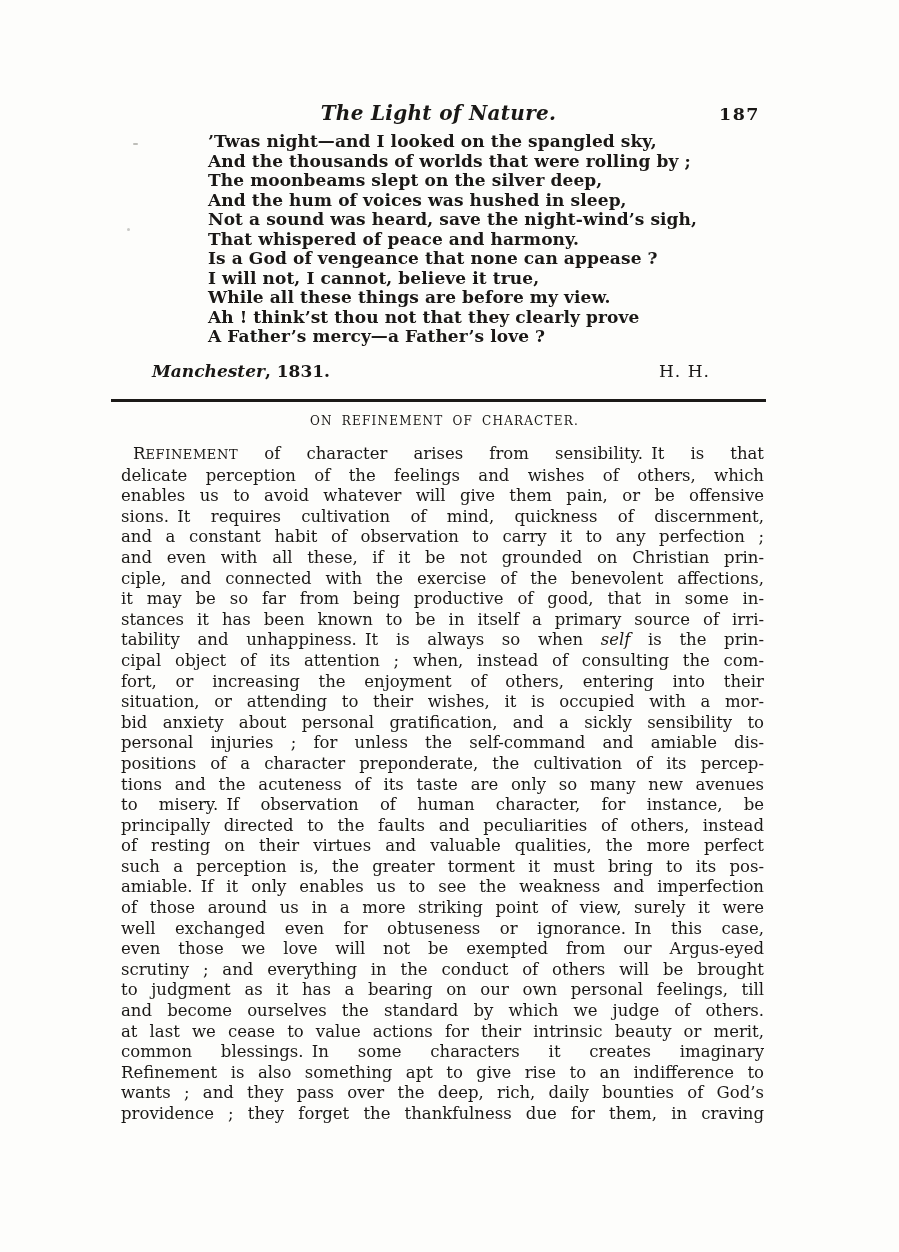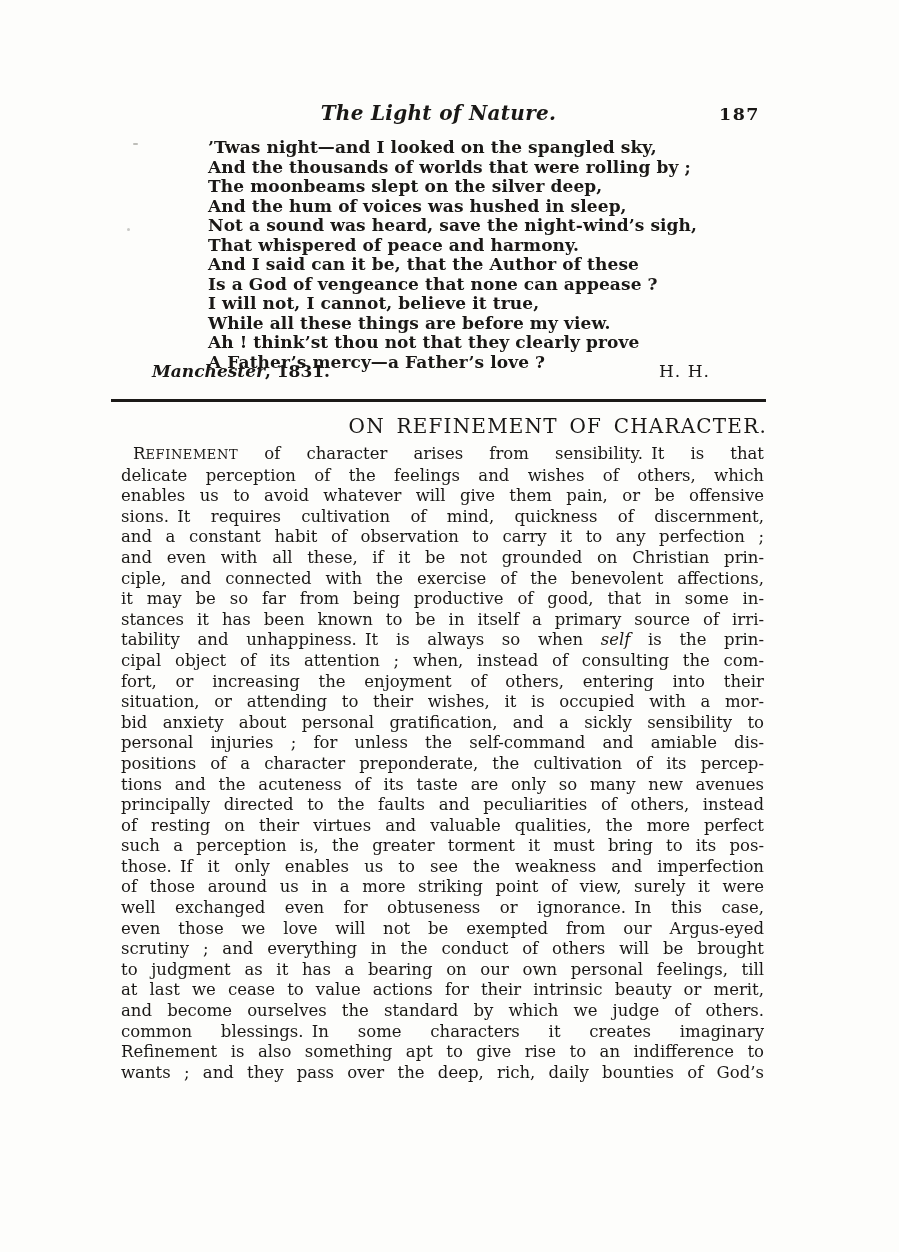--- a/index.html
+++ b/index.html
@@ -32,21 +32,21 @@
     position: absolute;
     top: 104px;
     left: 719px;
     font-size: 17.5px;
     font-weight: bold;
     letter-spacing: 1.5px;
     text-align: right;
   }
   .poem {
     position: absolute;
-    top: 138px;
+    top: 132px;
     left: 208px;
   }
   .poem-line {
     font-size: 17px;
     font-weight: bold;
     line-height: 19.55px;
     white-space: nowrap;
     letter-spacing: 0.1px;
   }
   .poem-footer {
@@ -78,22 +78,22 @@
     left: 111px;
     width: 655px;
     height: 3px;
     background: #1c1a18;
   }
   .essay-heading {
     position: absolute;
     top: 414px;
     left: 122px;
     width: 645px;
-    text-align: right;
-    font-size: 20px;
+    text-align: center;
+    font-size: 12px;
     letter-spacing: 1.2px;
     word-spacing: 4px;
   }
   .essay-body {
     position: absolute;
     top: 444px;
     left: 121px;
     width: 643px;
   }
   .essay-line {
@@ -125,21 +125,20 @@
 
   <div class="page-number">187</div>
 
   <div class="poem" id="poem-lines">
       <div class="poem-line">’Twas night—and I looked on the spangled sky,</div>
       <div class="poem-line">And the thousands of worlds that were rolling by ;</div>
       <div class="poem-line">The moonbeams slept on the silver deep,</div>
       <div class="poem-line">And the hum of voices was hushed in sleep,</div>
       <div class="poem-line">Not a sound was heard, save the night-wind’s sigh,</div>
       <div class="poem-line">That whispered of peace and harmony.</div>
-      <div class="poem-line">And I said can it be, that the Author of these</div>
       <div class="poem-line">Is a God of vengeance that none can appease ?</div>
       <div class="poem-line">I will not, I cannot, believe it true,</div>
       <div class="poem-line">While all these things are before my view.</div>
       <div class="poem-line">Ah ! think’st thou not that they clearly prove</div>
       <div class="poem-line">A Father’s mercy—a Father’s love ?</div>
     </div>
 
   <div class="poem-footer">
     <span class="place-date" id="place-date"><span class="it">Manchester</span>, 1831.</span>
     <span class="author">H. H.</span>
@@ -160,33 +159,35 @@
       <div class="essay-line">it may be so far from being productive of good, that in some in-</div>
       <div class="essay-line">stances it has been known to be in itself a primary source of irri-</div>
       <div class="essay-line">tability and unhappiness. It is always so when <span class="it">self</span> is the prin-</div>
       <div class="essay-line">cipal object of its attention ; when, instead of consulting the com-</div>
       <div class="essay-line">fort, or increasing the enjoyment of others, entering into their</div>
       <div class="essay-line">situation, or attending to their wishes, it is occupied with a mor-</div>
       <div class="essay-line">bid anxiety about personal gratification, and a sickly sensibility to</div>
       <div class="essay-line">personal injuries ; for unless the self-command and amiable dis-</div>
       <div class="essay-line">positions of a character preponderate, the cultivation of its percep-</div>
       <div class="essay-line">tions and the acuteness of its taste are only so many new avenues</div>
+      <div class="essay-line">to misery. If observation of human character, for instance, be</div>
       <div class="essay-line">principally directed to the faults and peculiarities of others, instead</div>
       <div class="essay-line">of resting on their virtues and valuable qualities, the more perfect</div>
       <div class="essay-line">such a perception is, the greater torment it must bring to its pos-</div>
-      <div class="essay-line">those. If it only enables us to see the weakness and imperfection</div>
+      <div class="essay-line">amiable. If it only enables us to see the weakness and imperfection</div>
       <div class="essay-line">of those around us in a more striking point of view, surely it were</div>
       <div class="essay-line">well exchanged even for obtuseness or ignorance. In this case,</div>
       <div class="essay-line">even those we love will not be exempted from our Argus-eyed</div>
       <div class="essay-line">scrutiny ; and everything in the conduct of others will be brought</div>
       <div class="essay-line">to judgment as it has a bearing on our own personal feelings, till</div>
+      <div class="essay-line">and become ourselves the standard by which we judge of others.</div>
       <div class="essay-line">at last we cease to value actions for their intrinsic beauty or merit,</div>
-      <div class="essay-line">and become ourselves the standard by which we judge of others.</div>
       <div class="essay-line">common blessings. In some characters it creates imaginary</div>
       <div class="essay-line">Refinement is also something apt to give rise to an indifference to</div>
       <div class="essay-line">wants ; and they pass over the deep, rich, daily bounties of God’s</div>
+      <div class="essay-line">providence ; they forget the thankfulness due for them, in craving</div>
     </div>
 
   <div class="speck s1"></div>
   <div class="speck s2"></div>
   <div class="speck s3"></div>
 
 </div>
 
 </body></html>

